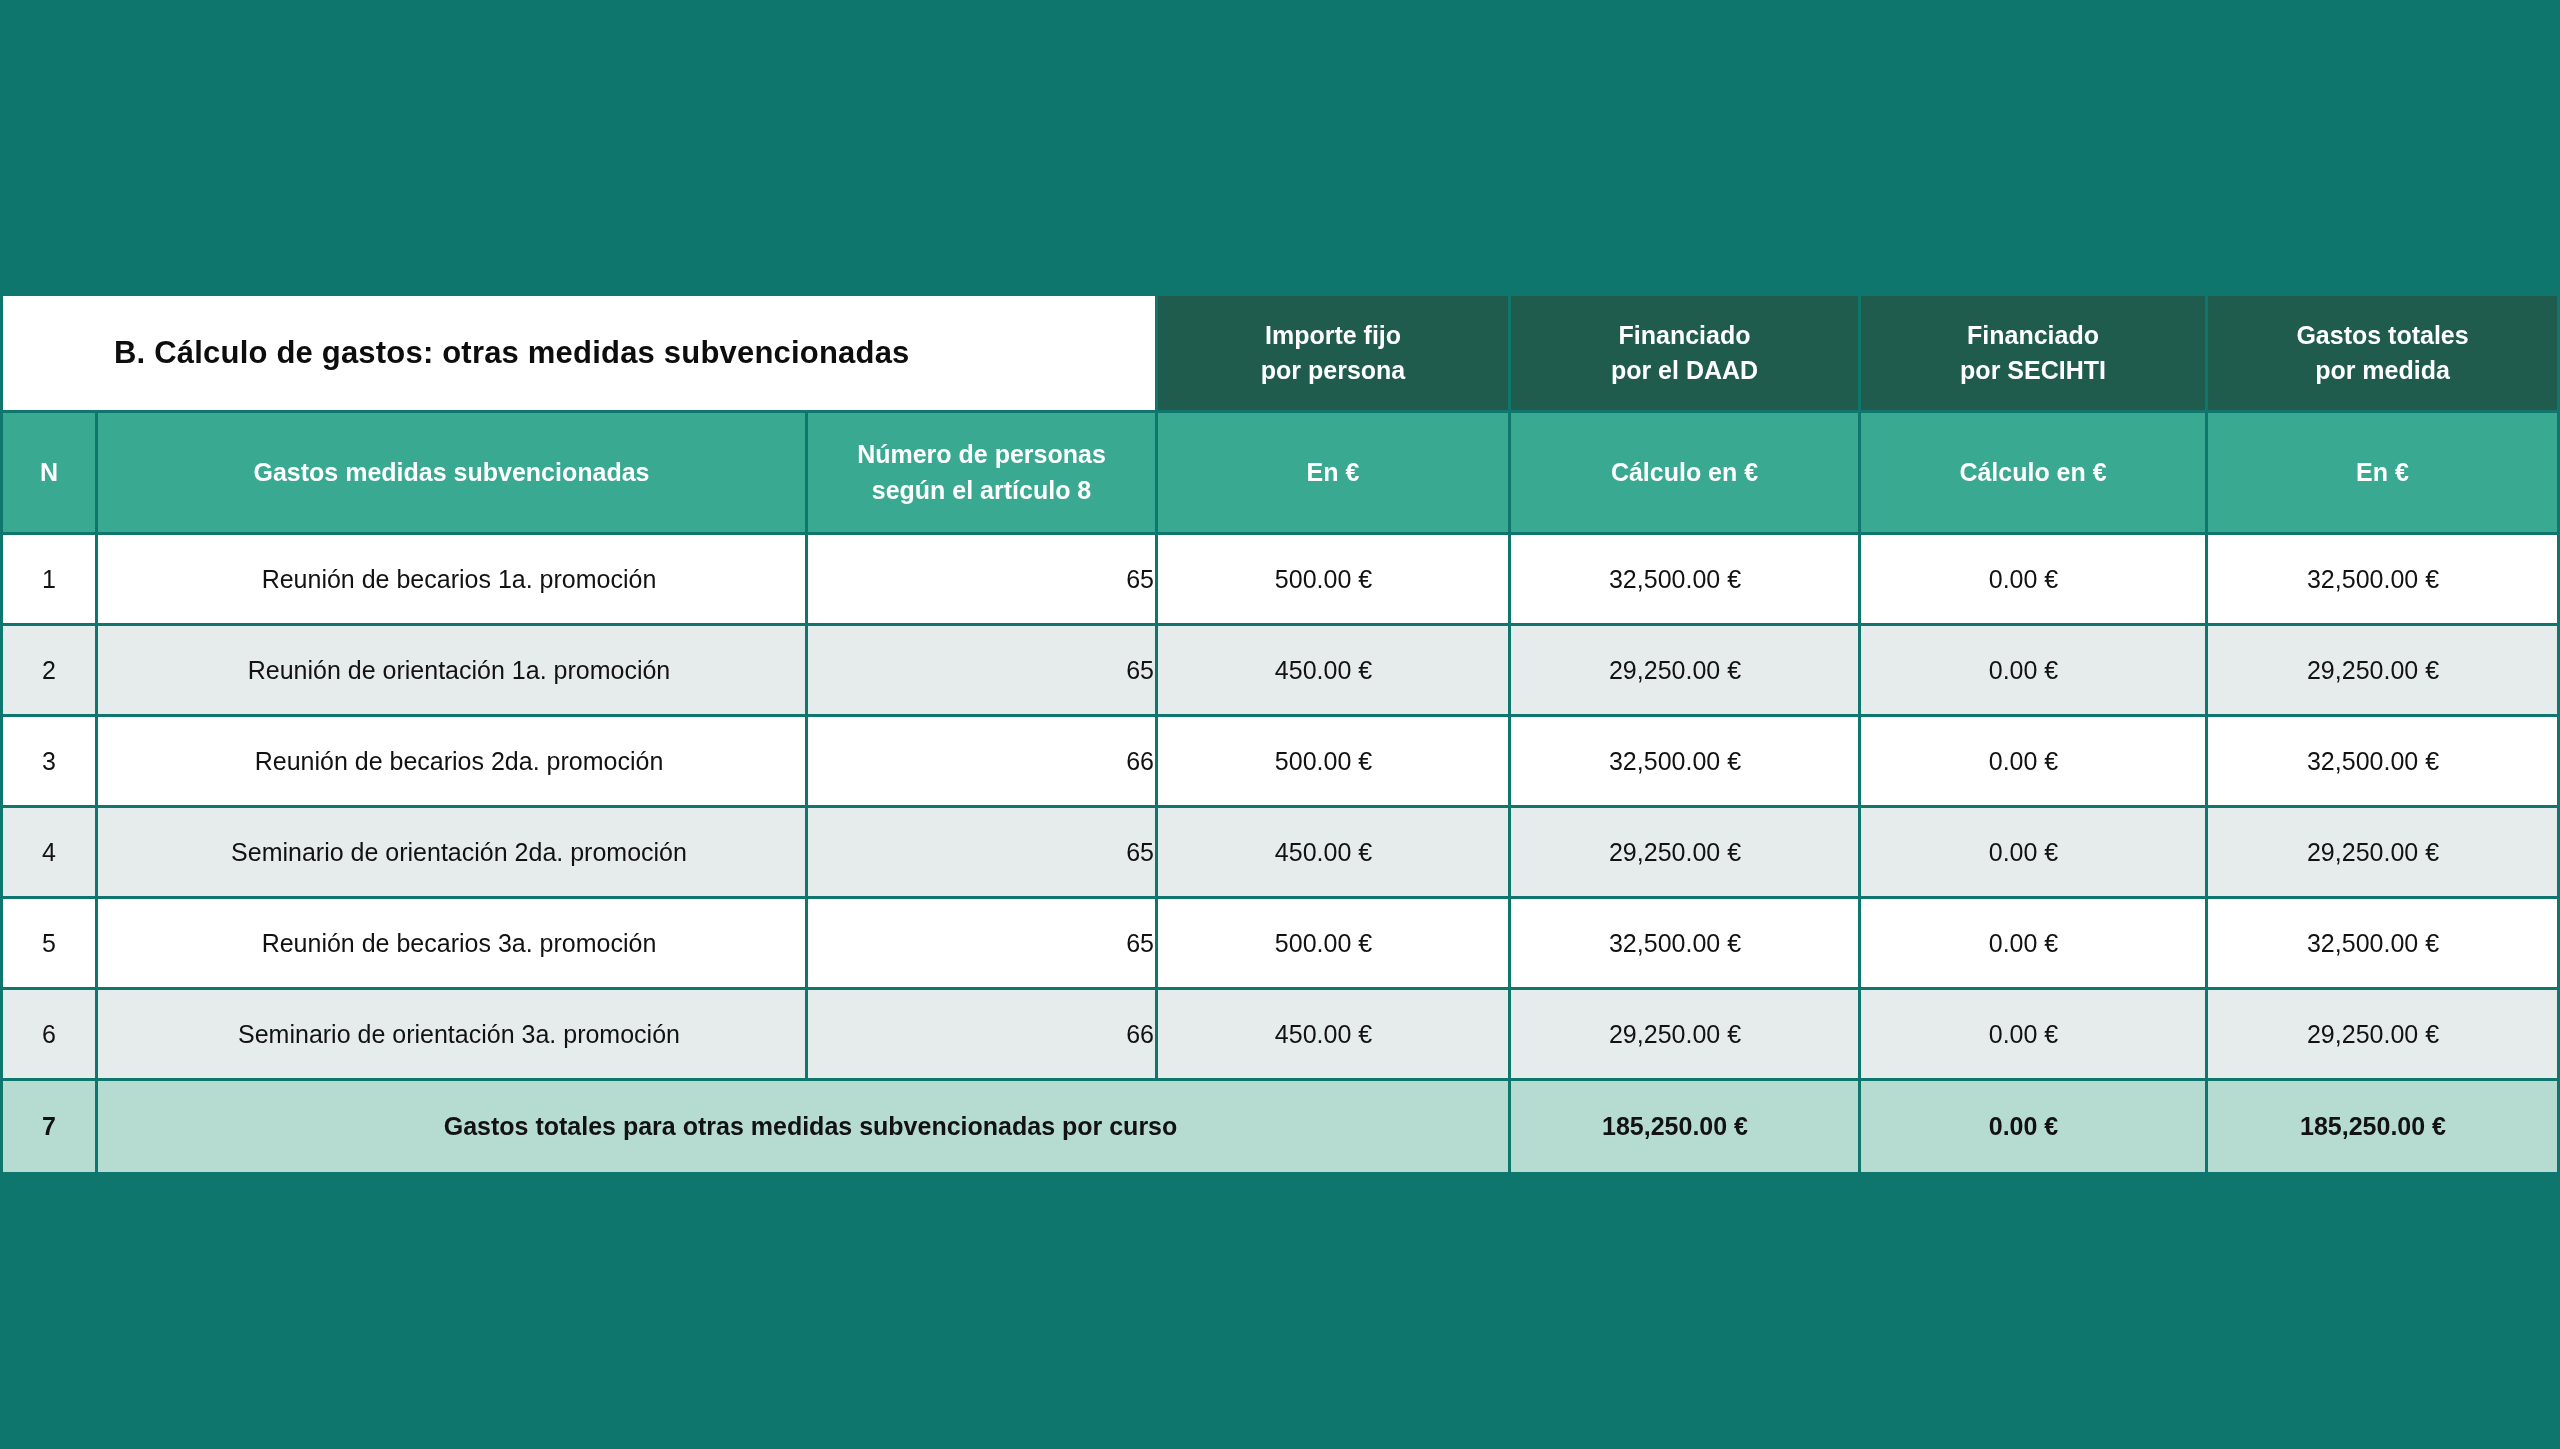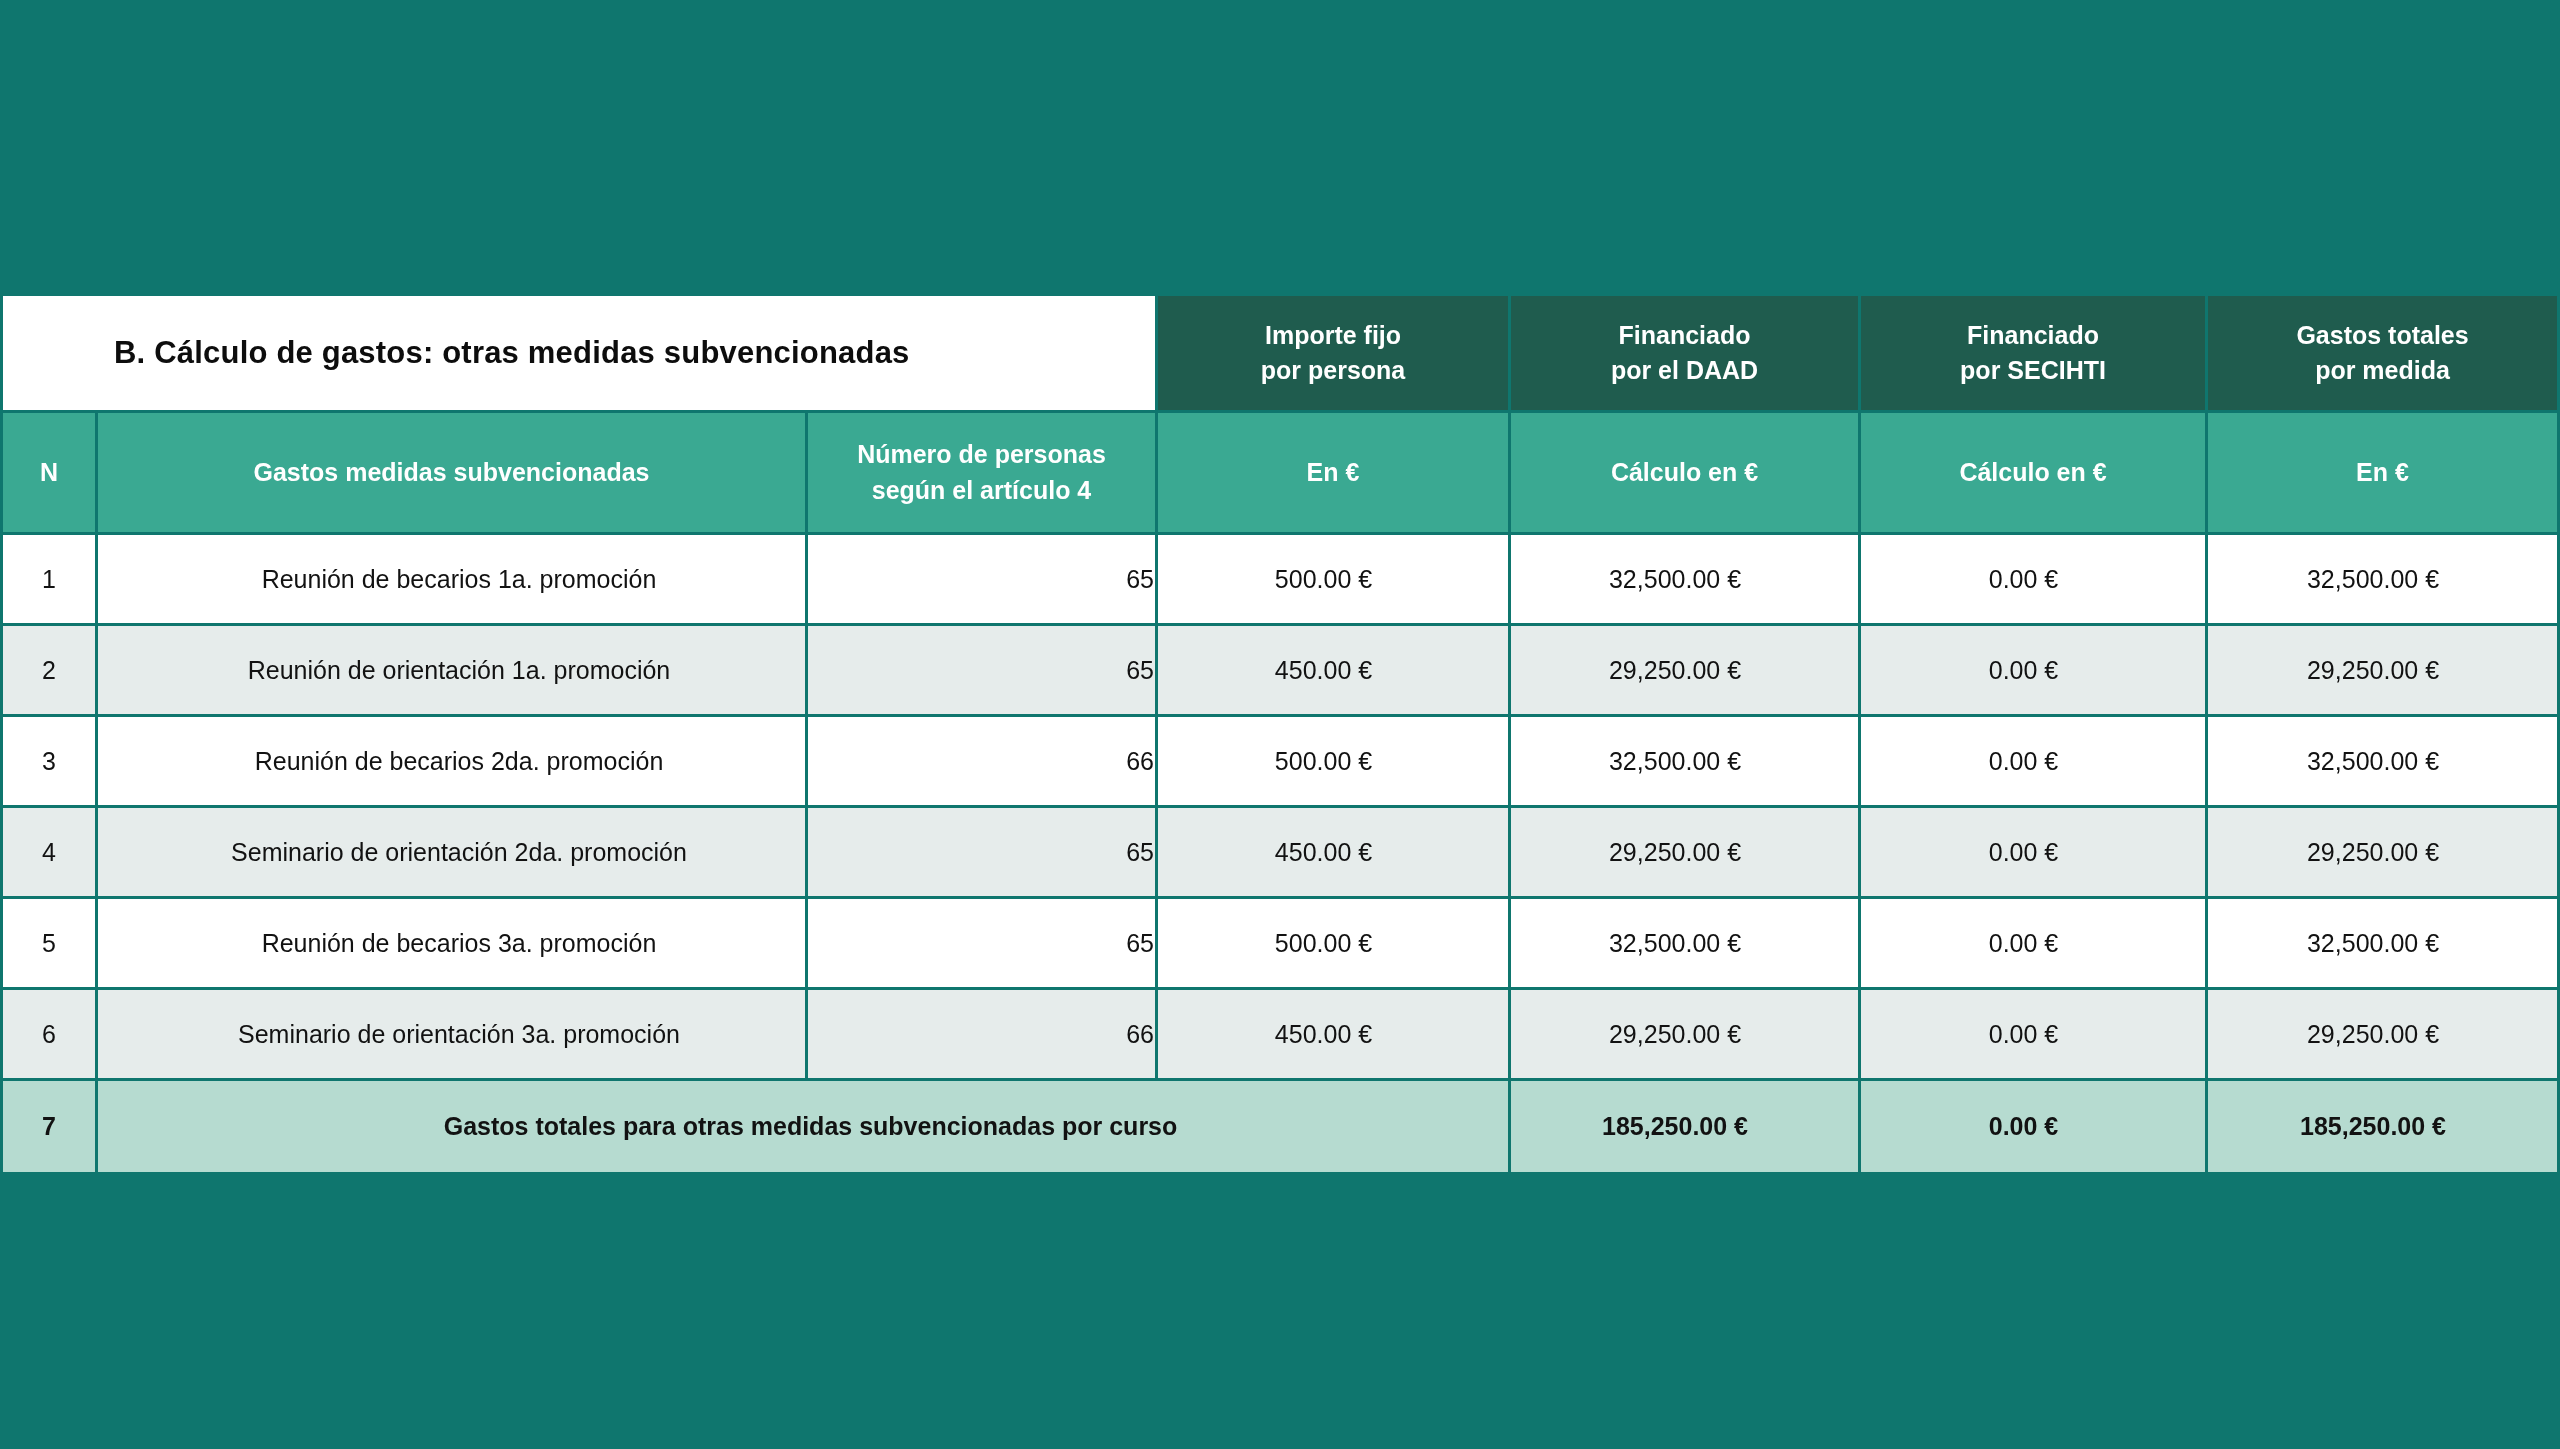--- a/index.html
+++ b/index.html
@@ -106,21 +106,21 @@
       <td class="dark-cell">Financiado
 por SECIHTI</td>
       <td class="dark-cell">Gastos totales
 por medida</td>
     </tr>
 
     <tr class="hdr-sub">
       <td class="teal-cell">N</td>
       <td class="teal-cell">Gastos medidas subvencionadas</td>
       <td class="teal-cell">Número de personas
-según el artículo 4</td>
+según el artículo 8</td>
       <td class="teal-cell">En €</td>
       <td class="teal-cell">Cálculo en €</td>
       <td class="teal-cell">Cálculo en €</td>
       <td class="teal-cell">En €</td>
     </tr>
 
     <tr class="data-row row-odd">
       <td class="cell-n">1</td>
       <td class="cell-label">Reunión de becarios 1a. promoción</td>
       <td class="cell-persons">65</td>

